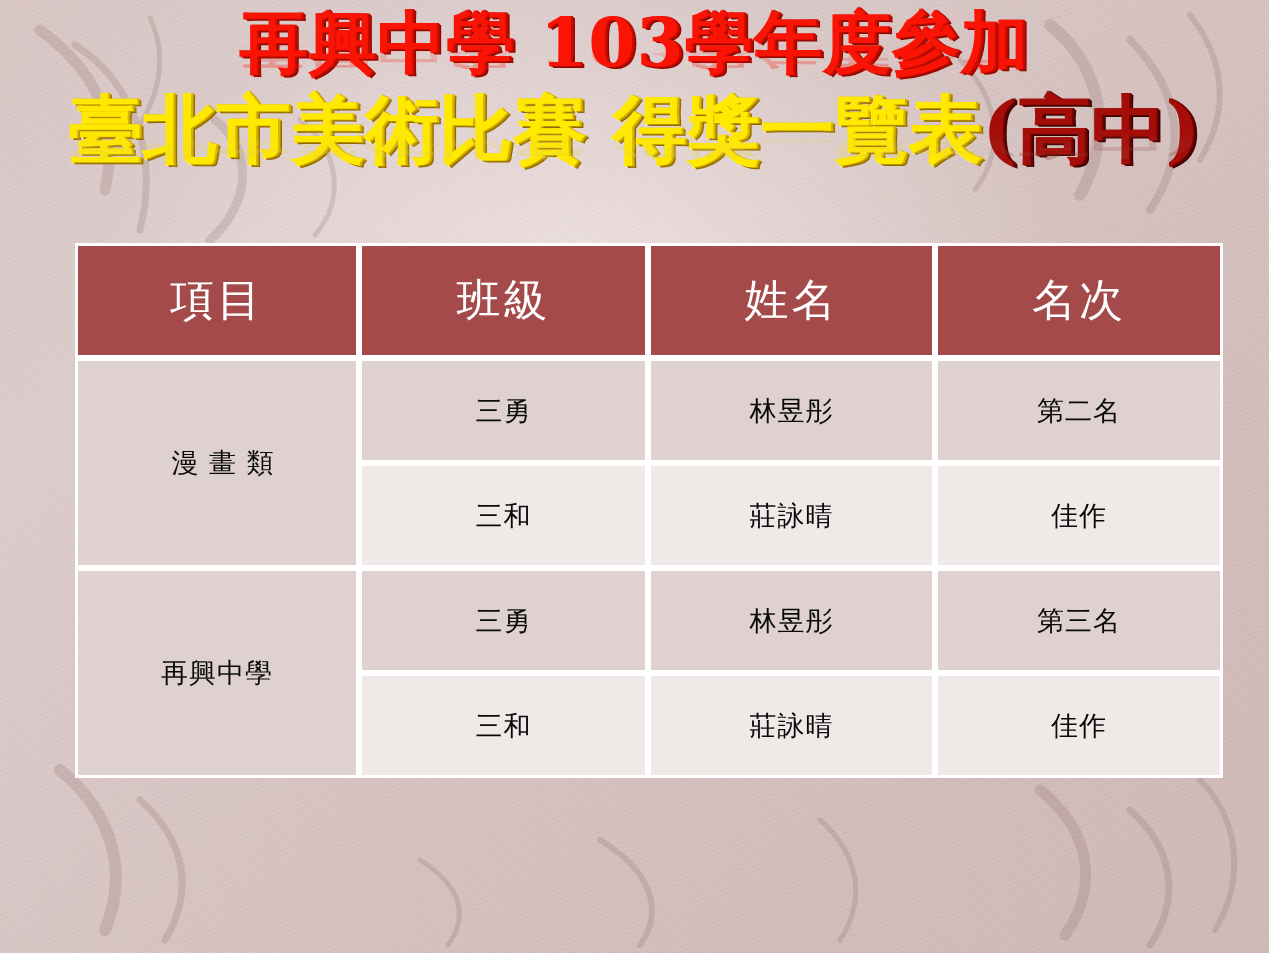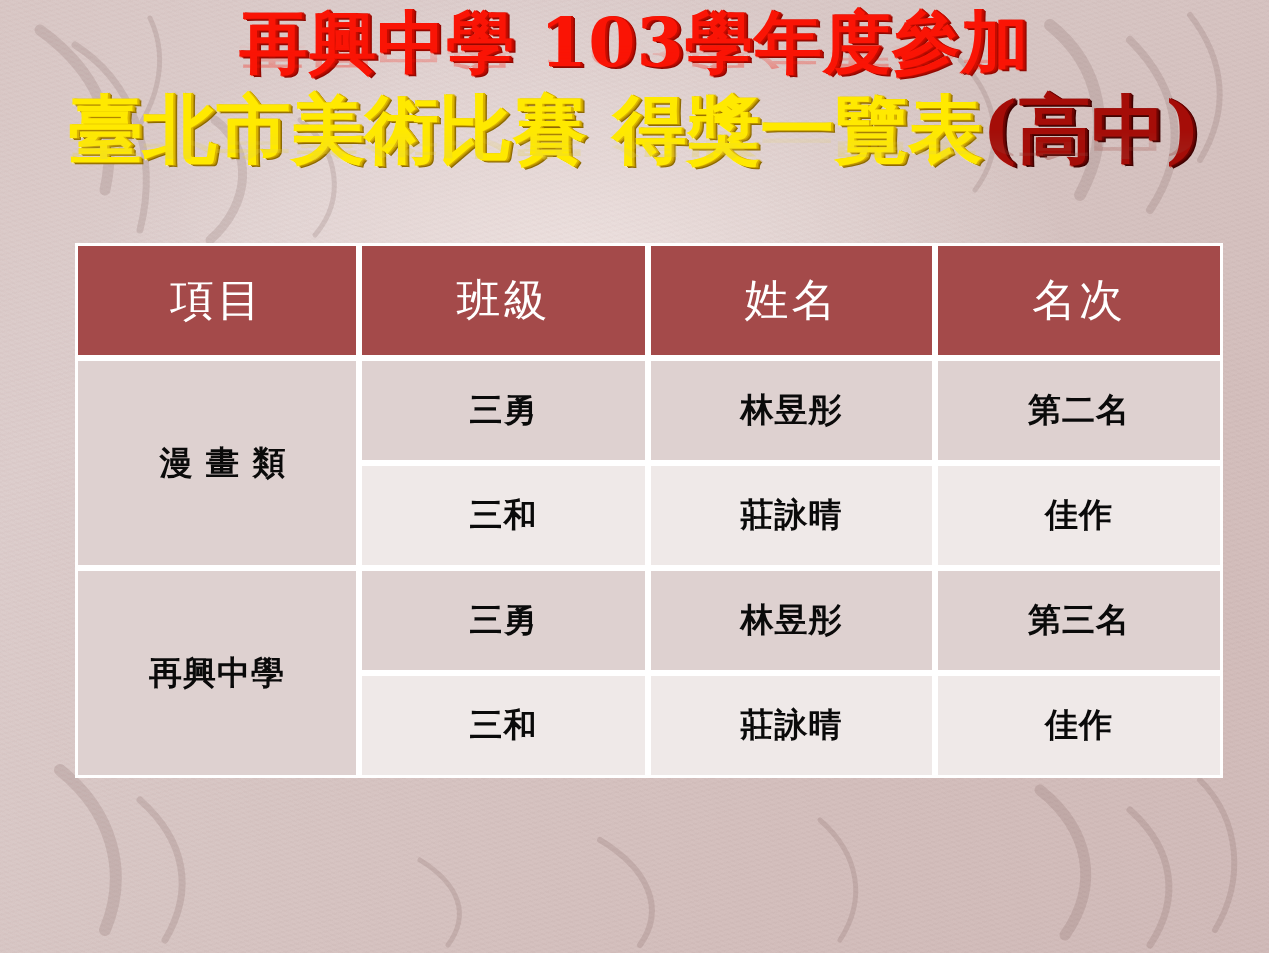--- a/index.html
+++ b/index.html
@@ -148,22 +148,22 @@
     background: #a44a4a;
     color: #ffffff;
     font-family: "DejaVu Serif", "Liberation Serif", serif;
     font-weight: normal;
     font-size: 44px;
     height: 115px;
     letter-spacing: 3px;
   }
   #award-table tbody td {
     font-family: "DejaVu Sans", "Liberation Sans", sans-serif;
-    font-weight: bold;
-    font-size: 33px;
+    font-weight: normal;
+    font-size: 27px;
     color: #0a0a0a;
     height: 105px;
     letter-spacing: 1px;
   }
   
   tr.row-odd td { background: #ded1d0; }
   tr.row-even td { background: #efe9e8; }
   td.cat-cell { background: #ded1d0 !important; }
   td.cat-cell.spaced { letter-spacing: 12px; text-indent: 12px; }
 

